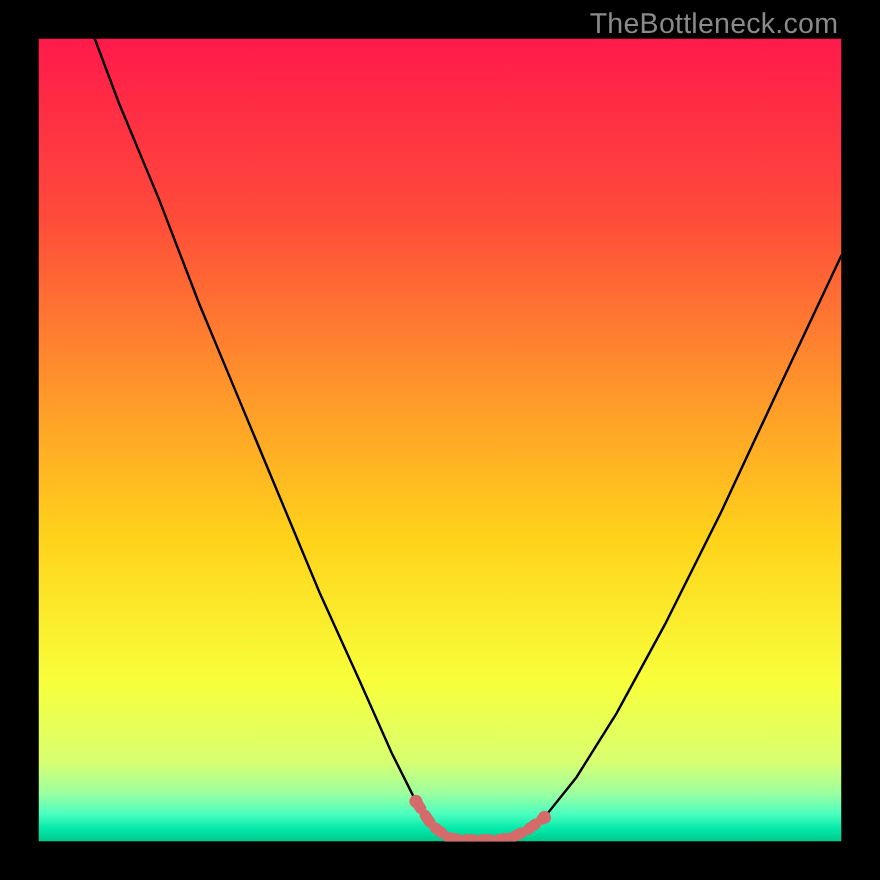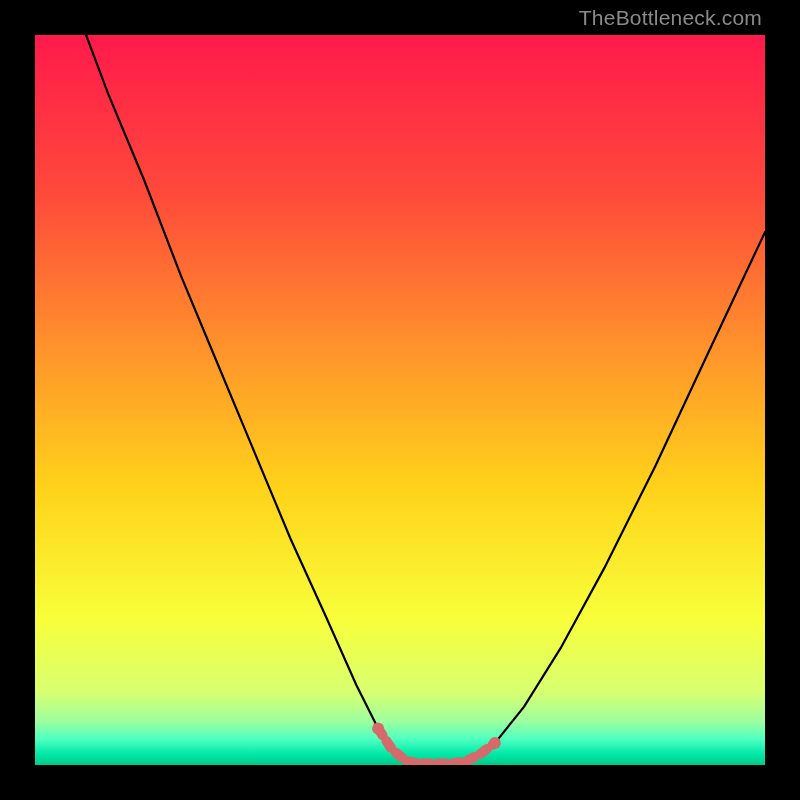--- a/index.html
+++ b/index.html
@@ -16,21 +16,21 @@
     top: 35px;
     width: 730px;
     height: 730px;
     box-sizing: border-box;
   }
   .watermark {
     position: absolute;
     top: 6px;
     right: 38px;
     font-family: Arial, Helvetica, sans-serif;
-    font-size: 21px;
+    font-size: 26px;
     font-weight: 500;
     color: #8a8a8a;
     letter-spacing: 0.2px;
   }
   svg { display: block; }
 </style>
 </head>
 <body>
 
 <div class="watermark">TheBottleneck.com</div>

